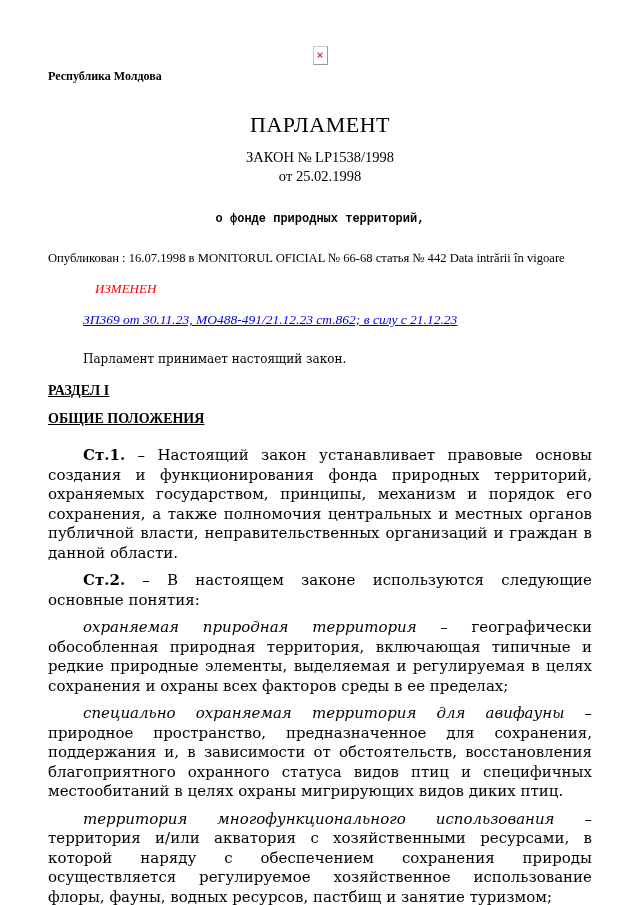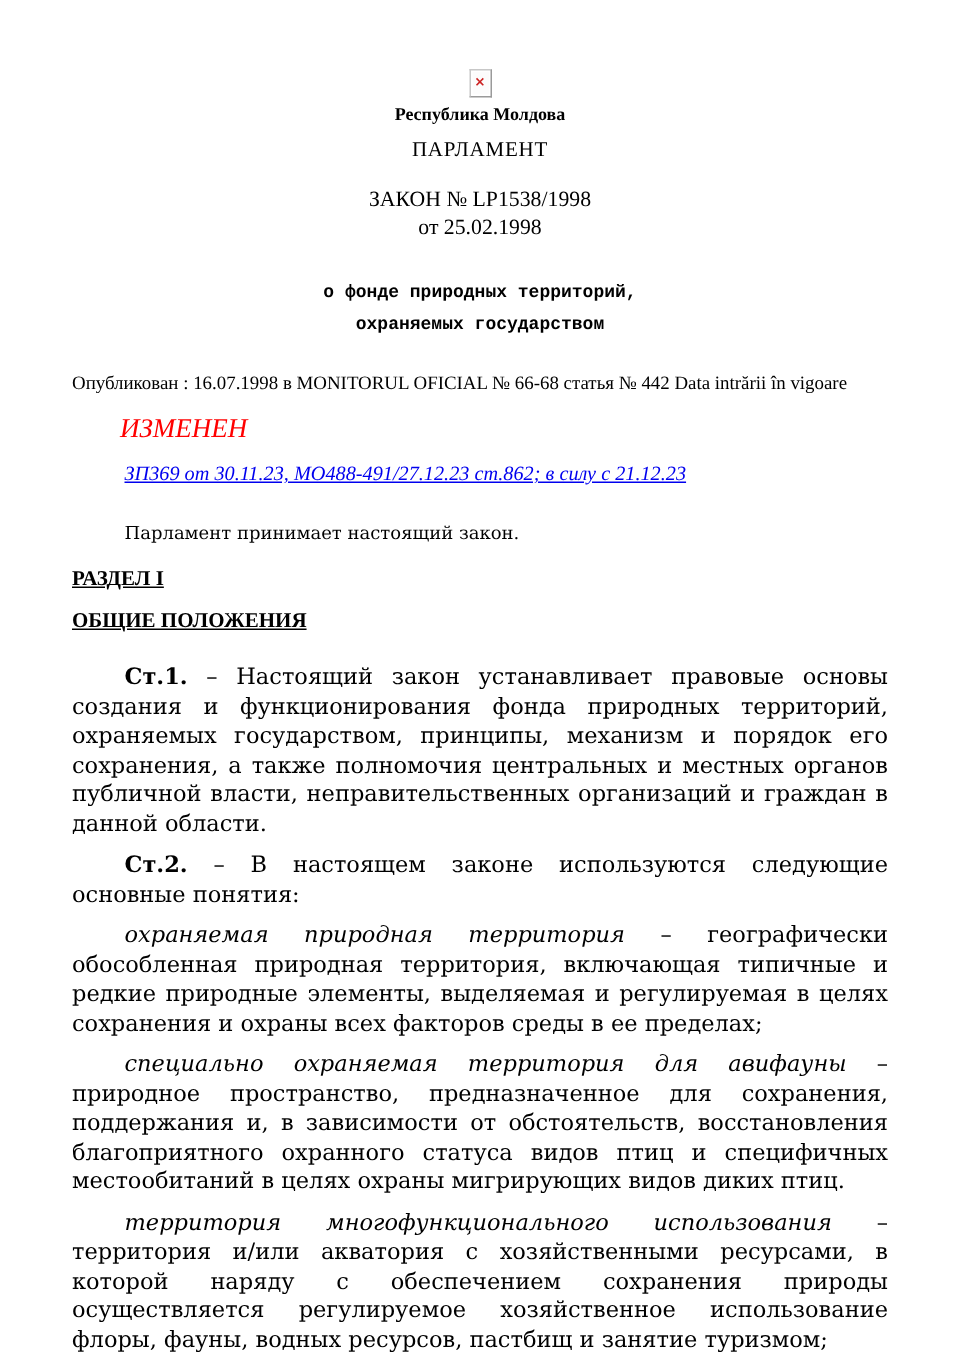--- a/index.html
+++ b/index.html
@@ -28,37 +28,37 @@
     box-shadow:inset 0 0 0 1px #ffffff;
     position:relative;vertical-align:top;
   }
   .broken-img .bx{
     position:absolute;top:3px;left:0;right:0;text-align:center;
     font:bold 9px "DejaVu Sans", sans-serif;
     color:var(--broken_icon_red);
     line-height:10px;
   }
 
-  .republic{margin-top:3px;text-align:center;font-weight:bold;font-size:12px;line-height:14px;font-family:Liberation Serif, serif;}
-  .parliament{margin-top:8px;text-align:center;font-size:14px;line-height:20px;letter-spacing:.5px;}
+  .republic{margin-top:3px;text-align:left;font-weight:bold;font-size:12px;line-height:14px;font-family:Liberation Serif, serif;}
+  .parliament{margin-top:32px;text-align:center;font-size:22px;line-height:20px;letter-spacing:.5px;}
   .law-line{margin-top:15px;text-align:center;font-size:14.5px;line-height:15px;}
   .law-line b{font-weight:normal;}
   .law-date{margin-top:4px;text-align:center;font-size:14.5px;line-height:15px;}
 
   .doc-title{
     margin-top:25px;text-align:center;font-weight:bold;
     font-size:12px;line-height:21px;
     font-family:Liberation Mono, monospace;
   }
 
   .published{margin-top:20px;font-size:12.6px;line-height:16px;}
 
   .amended{
-    margin-top:15px;margin-left:32px;
-    color:var(--accent_red);font-style:italic;font-size:18px;line-height:15px;
+    margin-top:15px;margin-left:47px;
+    color:var(--accent_red);font-style:italic;font-size:13px;line-height:15px;
   }
   .link-row{margin-top:14px;margin-left:35px;line-height:17px;}
   .amend-link{
     color:var(--link_blue);font-style:italic;font-size:13.5px;
     text-decoration:underline;cursor:pointer;
   }
 
   .intro{
     margin:24px 0 0;text-indent:35px;font-size:12px;line-height:15px;
     font-family:"DejaVu Serif", serif;
@@ -85,28 +85,28 @@
   </div>
 
   <div class="republic">Республика Молдова</div>
 
   <div class="parliament">ПАРЛАМЕНТ</div>
 
   <div class="law-line"><b>ЗАКОН</b><span> № LP1538/1998</span></div>
 
   <div class="law-date">от 25.02.1998</div>
 
-  <div class="doc-title"><span>о фонде природных территорий,</span><br><span>охраняемых государством</span></div>
+  <div class="doc-title"><span>о фонде природных территорий,</span><br></div>
 
   <div class="published">Опубликован : 16.07.1998 в MONITORUL OFICIAL № 66-68 статья № 442 Data intrării în vigoare</div>
 
   <div class="amended">ИЗМЕНЕН</div>
 
   <div class="link-row">
-    <a class="amend-link">ЗП369 от 30.11.23, MO488-491/27.12.23 ст.862; в силу с 21.12.23</a>
+    <a class="amend-link">ЗП369 от 30.11.23, MO488-491/21.12.23 ст.862; в силу с 21.12.23</a>
   </div>
 
   <p class="intro">Парламент принимает настоящий закон.</p>
 
   <div class="section">РАЗДЕЛ I</div>
 
   <div class="section">ОБЩИЕ ПОЛОЖЕНИЯ</div>
 
   <p class="para first"><b>Ст.1.</b><span> – Настоящий закон устанавливает правовые основы создания и функционирования фонда природных территорий, охраняемых государством, принципы, механизм и порядок его сохранения, а также полномочия центральных и местных органов публичной власти, неправительственных организаций и граждан в данной области.</span></p>
 

